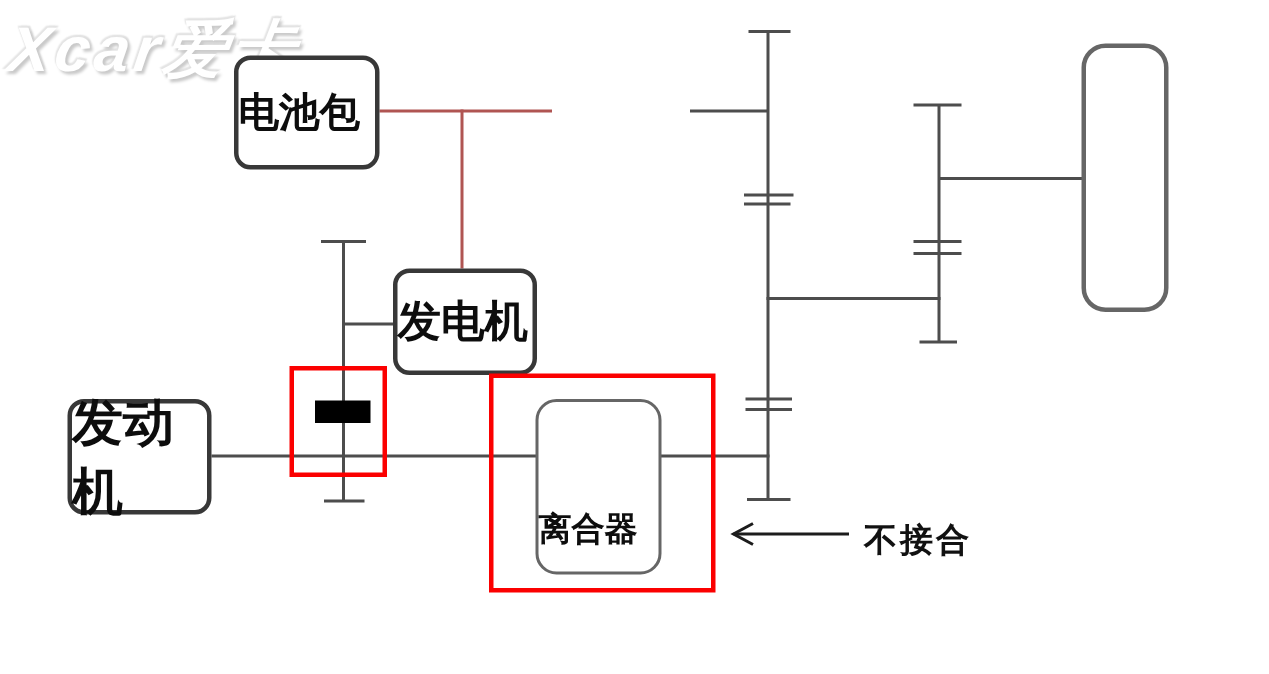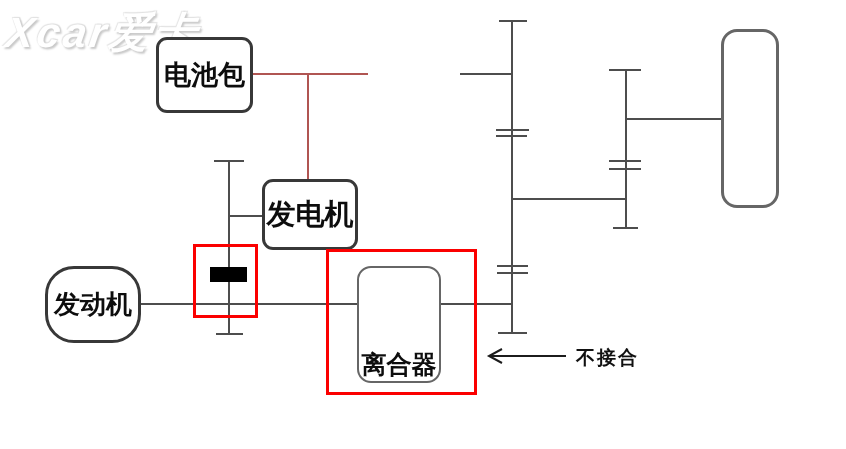--- a/index.html
+++ b/index.html
@@ -15,36 +15,36 @@
     font-size:42px;letter-spacing:3px;line-height:1;
     color:#ffffff;
     text-shadow:2px 2px 2px #c9c9c9,-1px -1px 1px #e4e4e4,1px -1px 1px #dedede;
     transform:skewX(-8deg);
     user-select:none;
   }
   
   .box{
     position:absolute;box-sizing:border-box;background:#ffffff;
     border:3px solid #383838;border-radius:11px;
-    display:flex;align-items:center;justify-content:center;
+    display:flex;align-items:center;
     font-weight:bold;color:#0d0d0d;
   }
   .box.light{border:2px solid #666666;border-radius:14px;}
   
   .h{position:absolute;height:2px;background:#4d4d4d;}
   .v{position:absolute;width:2px;background:#4d4d4d;}
   .h.red,.v.red{background:#b05552;}
   .h.red{height:2px;}
   
   .lock{position:absolute;background:#000000;}
   
   .hl{position:absolute;box-sizing:border-box;border:3px solid #fb0000;background:transparent;}
   
   .note{
-    position:absolute;font-weight:bold;color:#111111;font-size:19px;letter-spacing:2px;
+    position:absolute;font-weight:bold;color:#111111;font-size:22px;letter-spacing:2px;
   }
   .arrow{position:absolute;}
 </style>
 </head>
 <body>
 
 <div class="stage">
 
   <div class="watermark">Xcar爱卡</div>
 
@@ -79,24 +79,24 @@
 
   <div class="v" style="left:389px;top:273px;height:62px;"></div>
   <div class="v" style="left:404px;top:273px;height:62px;"></div>
 
   <div class="box" style="left:156px;top:37px;width:97px;height:76px;font-size:27px;">
     <span>电池包</span>
   </div>
   <div class="box" style="left:262px;top:179px;width:96px;height:71px;font-size:29px;">
     <span>发电机</span>
   </div>
-  <div class="box" style="left:45px;top:266px;width:96px;height:77px;font-size:26px;border-radius:29px;">
+  <div class="box" style="left:45px;top:266px;width:96px;height:77px;font-size:34px;">
     <span>发动机</span>
   </div>
-  <div class="box light" style="left:357px;top:266px;width:84px;height:117px;font-size:25px;align-items:flex-end;">
+  <div class="box light" style="left:357px;top:266px;width:84px;height:117px;font-size:22px;align-items:flex-end;padding-bottom:13px;">
     <span>离合器</span>
   </div>
   <div class="box light" style="left:721px;top:29px;width:58px;height:179px;border-width:3px;border-radius:16px;"></div>
 
   <div class="hl" style="left:193px;top:244px;width:65px;height:74px;"></div>
   <div class="hl" style="left:326px;top:249px;width:151px;height:146px;"></div>
 
   <svg class="arrow" style="left:486px;top:347px;" width="84" height="18" viewBox="0 0 84 18">
     <path d="M3 9 L80 9" stroke="#1c1c1c" stroke-width="2" fill="none"></path>
     <path d="M16 2 L3 9 L16 16" stroke="#1c1c1c" stroke-width="2" fill="none"></path>

